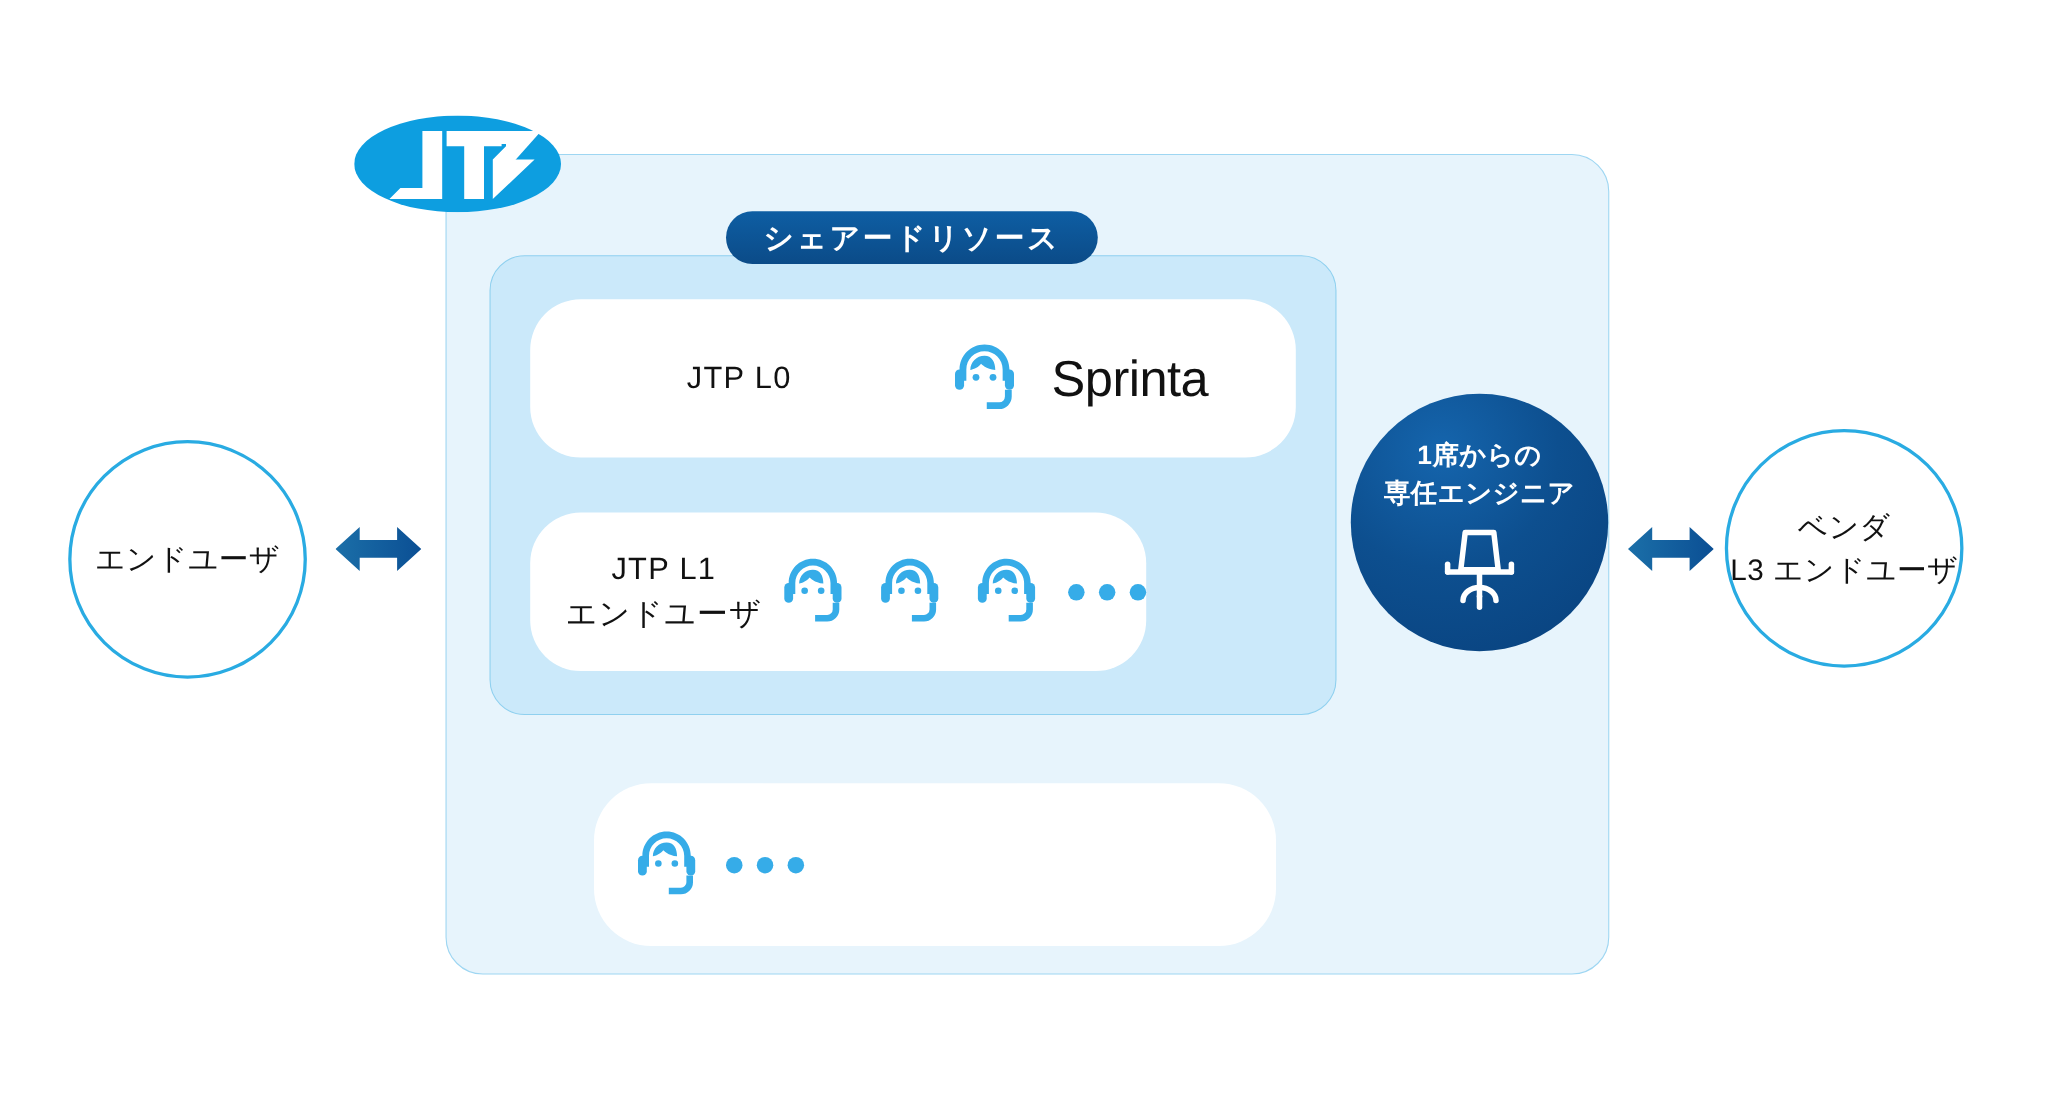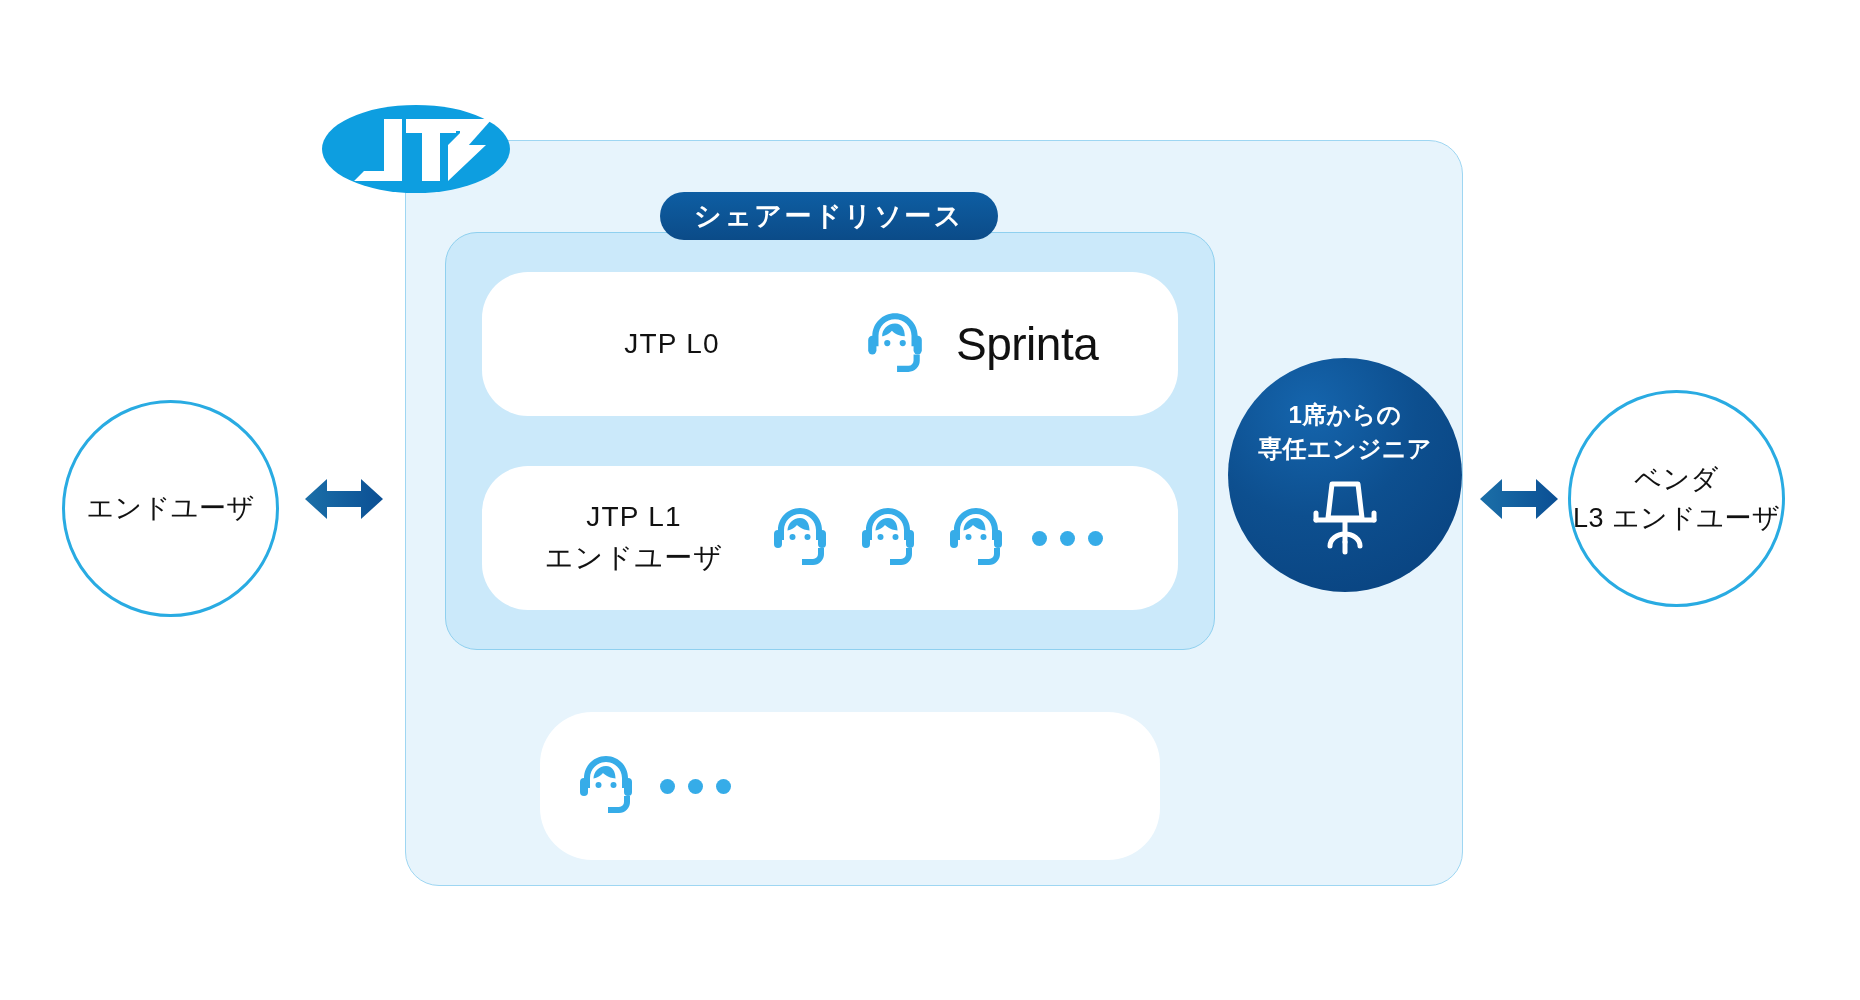--- a/index.html
+++ b/index.html
@@ -107,21 +107,21 @@
   .role-card {
     position: absolute;
     background: #ffffff;
     border-radius: 46px;
     display: flex;
     flex-direction: row;
     align-items: center;
     z-index: 10;
   }
   #card-l0 { left: 482px; top: 272px; width: 696px; height: 144px; }
-  #card-l1 { left: 482px; top: 466px; width: 696px; height: 144px; }
+  #card-l1 { left: 482px; top: 466px; width: 560px; height: 144px; }
   #card-l2 { left: 540px; top: 712px; width: 620px; height: 148px;
              border-radius: 52px; }
 
   .card-label {
     color: #111111;
     font-size: 28px;
     line-height: 1.45;
     letter-spacing: 1.2px;
     font-weight: 500;
     text-align: center;

